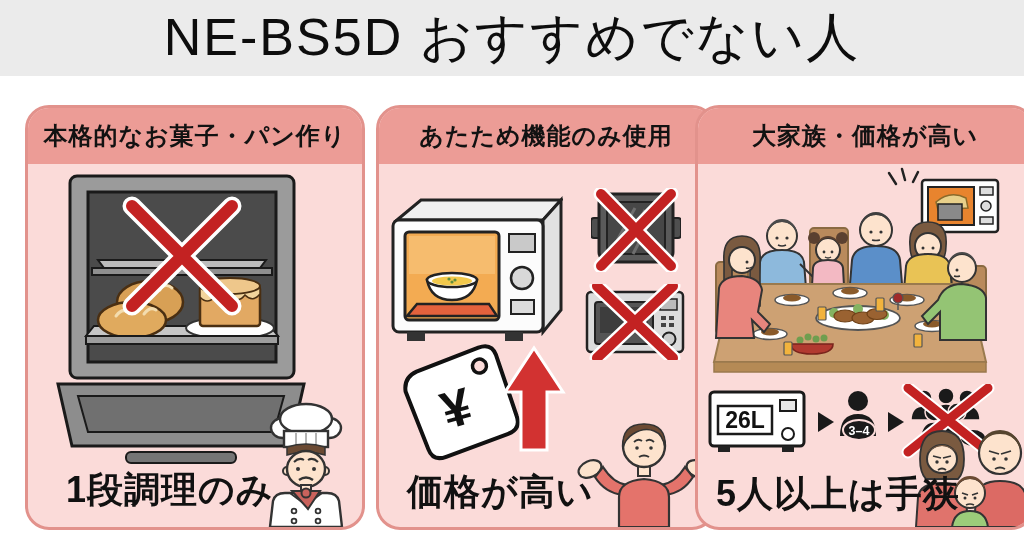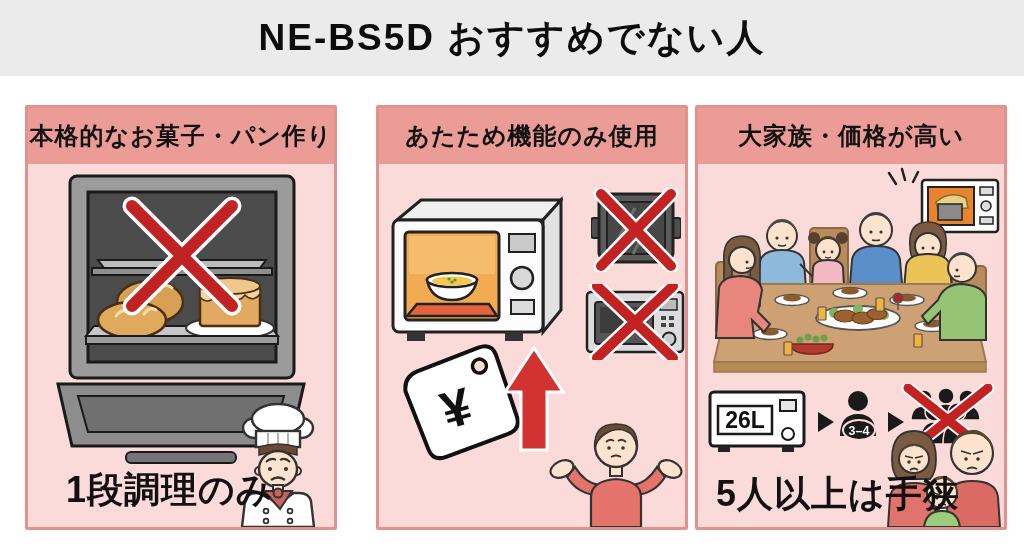--- a/index.html
+++ b/index.html
@@ -1,22 +1,22 @@
 <!DOCTYPE html>
 <html><head>
 <meta charset="utf-8">
 <style>
   html,body{margin:0;padding:0;background:#fff;}
   .stage{position:relative;width:1024px;height:559px;background:#ffffff;overflow:hidden;
          font-family:"Liberation Sans","DejaVu Sans",sans-serif;color:#0d0d0d;}
   .band{position:absolute;top:0;left:0;width:1024px;height:76px;background:#ebebeb;
         display:flex;align-items:center;justify-content:center;}
-  .band h1{margin:0;font-size:37px;font-weight:700;letter-spacing:2px;color:#0d0d0d;}
-  .panel{position:absolute;top:105px;width:312px;height:425px;background:#fbdbd9;
-         border:3px solid #e2928c;border-radius:2px;overflow:hidden;box-sizing:border-box;}
+  .band h1{margin:0;font-size:52px;font-weight:400;letter-spacing:2px;color:#0d0d0d;}
+  .panel{position:absolute;top:105px;width:340px;height:425px;background:#fbdbd9;
+         border:3px solid #e2928c;border-radius:24px;overflow:hidden;box-sizing:border-box;}
   #p1{left:25px}
   #p2{left:376px}
   #p3{left:695px}
   .panel-h{height:56px;background:#ec9c96;display:flex;align-items:center;justify-content:center;
            font-size:24px;font-weight:800;color:#121212;letter-spacing:1px;}
   .abs{position:absolute;}
   .cap{position:absolute;font-size:36px;font-weight:800;color:#111;letter-spacing:1px;white-space:nowrap;}
   svg text{font-family:"Liberation Sans","DejaVu Sans",sans-serif;}
   .tag-rot{transform:rotate(-16deg);}
 </style>
@@ -174,20 +174,21 @@
       <path d="M44 112 L44 82 Q44 66 69 64 Q94 66 94 82 L94 112 Z" fill="#e4736b" stroke="#333" stroke-width="2.2"></path>
       <rect x="63" y="50" width="12" height="11" fill="#fde3cd" stroke="#333" stroke-width="2"></rect>
       <circle cx="69" cy="31" r="21" fill="#fde3cd" stroke="#333" stroke-width="2.4"></circle>
       <path d="M48 33 Q46 9 69 9 Q92 9 90 33 Q88 19 79 16 Q69 12 58 19 Q50 24 48 33 Z" fill="#6b4a33" stroke="#333" stroke-width="1.5"></path>
       <path d="M59 27 q4 -4 8 -1 M79 27 q-4 -4 -8 -1" fill="none" stroke="#333" stroke-width="1.8"></path>
       <circle cx="62" cy="33" r="1.8" fill="#333"></circle>
         <circle cx="76" cy="33" r="1.8" fill="#333"></circle>
       <path d="M64 42 Q69 39 74 42" fill="none" stroke="#333" stroke-width="2"></path>
     </svg>
 
+    <div class="cap" style="left:28px;top:360px">価格が高い</div>
   </section>
 
   <section class="panel" id="p3">
     <div class="panel-h">
       <span>大家族・価格が高い</span>
     </div>
 
     <svg class="abs" style="left:2px;top:58px" width="300" height="212" viewBox="0 0 300 212">
 
       <path d="M196 18 L189 7 M205 14 L202 3 M213 16 L218 6" stroke="#222" stroke-width="2.5" stroke-linecap="round"></path>

